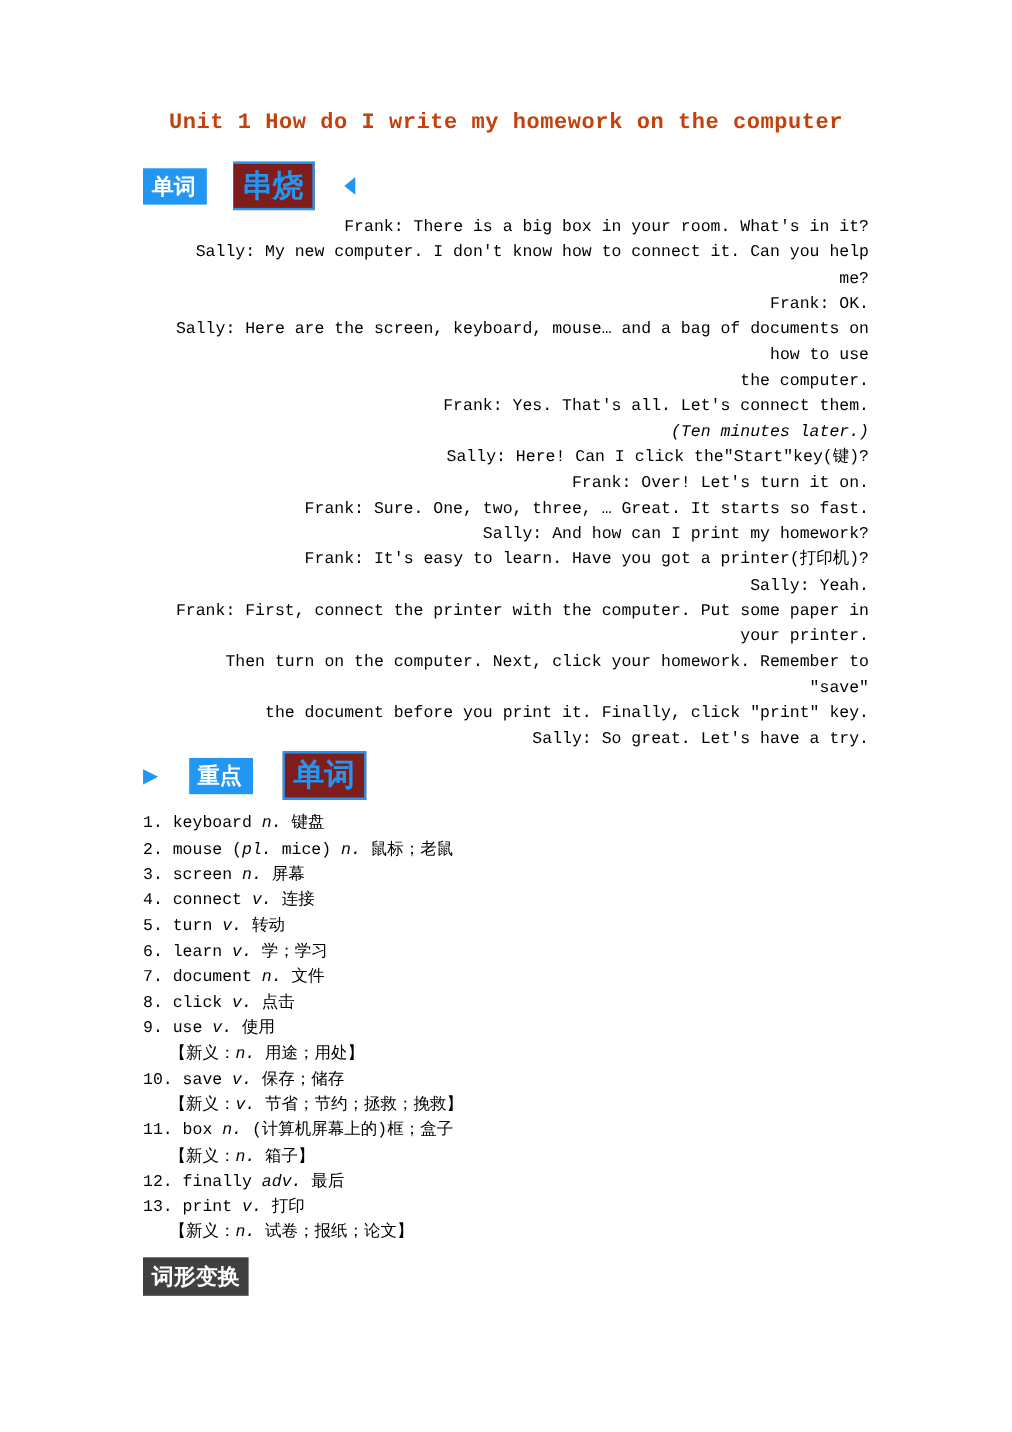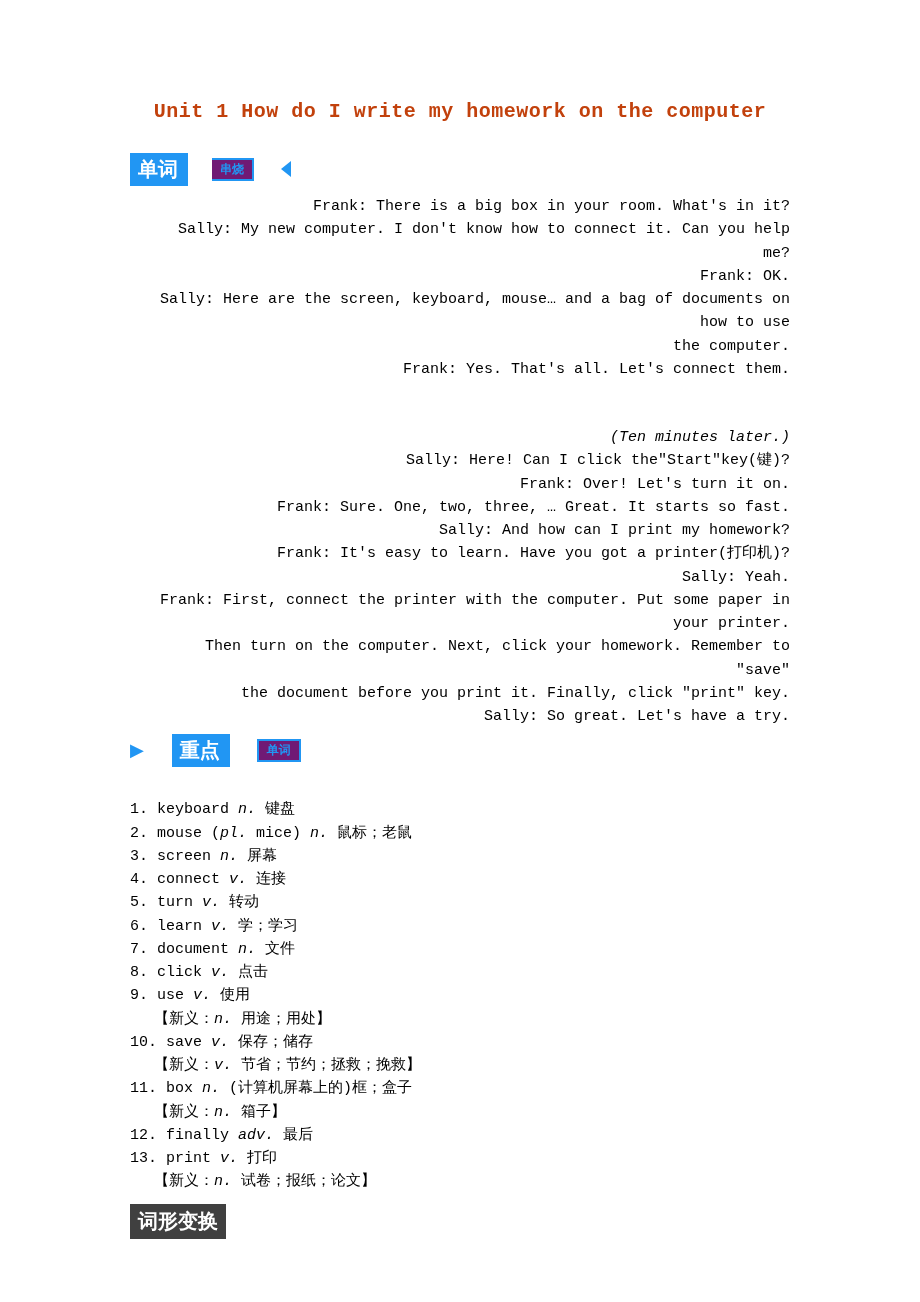--- a/index.html
+++ b/index.html
@@ -31,27 +31,27 @@
   .badge-blue-box {
     background: #2196f3;
     color: #ffffff;
     font-family: "SimHei", "黑体", sans-serif;
     font-weight: bold;
     font-size: 20px;
     padding: 3px 10px 3px 8px;
     display: inline-block;
   }
   .badge-white-box {
-    background: #701a75;
+    background: #7f1d1d;
     color: #2196f3;
     border: 2px solid #2196f3;
     border-left: none;
     font-family: "SimHei", "黑体", sans-serif;
     font-weight: bold;
-    font-size: 12px;
+    font-size: 28px;
     padding: 1px 8px 1px 8px;
     display: inline-block;
   }
   .badge-tri-left {
     width: 0;
     height: 0;
     border-top: 8px solid transparent;
     border-bottom: 8px solid transparent;
     border-right: 10px solid #2196f3;
     display: inline-block;
@@ -69,24 +69,23 @@
     font-size: 15px;
     line-height: 1.55;
     color: #000000;
     text-align: right;
   }
   .dialogue .indent {
     padding-left: 56px;
   }
   .dialogue .italic {
     font-style: italic;
-    margin-top: 45px;
   }
   .vocab-list {
-    margin: 22px 0 0 0;
+    margin: 6px 0 0 0;
   }
   .vocab-list p {
     margin: 0;
     font-family: "Courier New", "SimSun", monospace;
     font-size: 15px;
     line-height: 1.55;
     color: #000000;
   }
   .vocab-list .note {
     padding-left: 24px;

